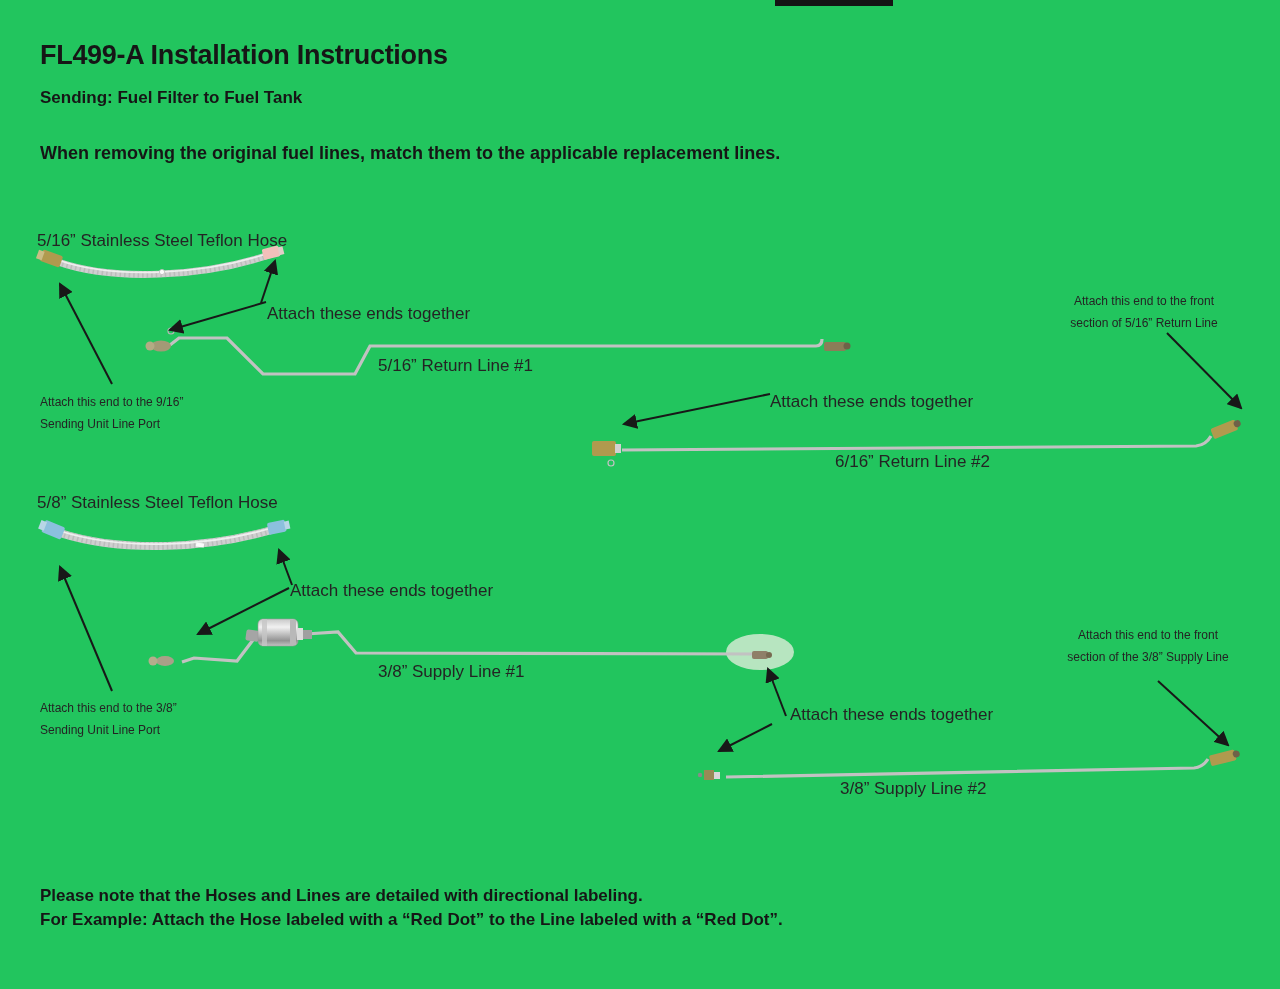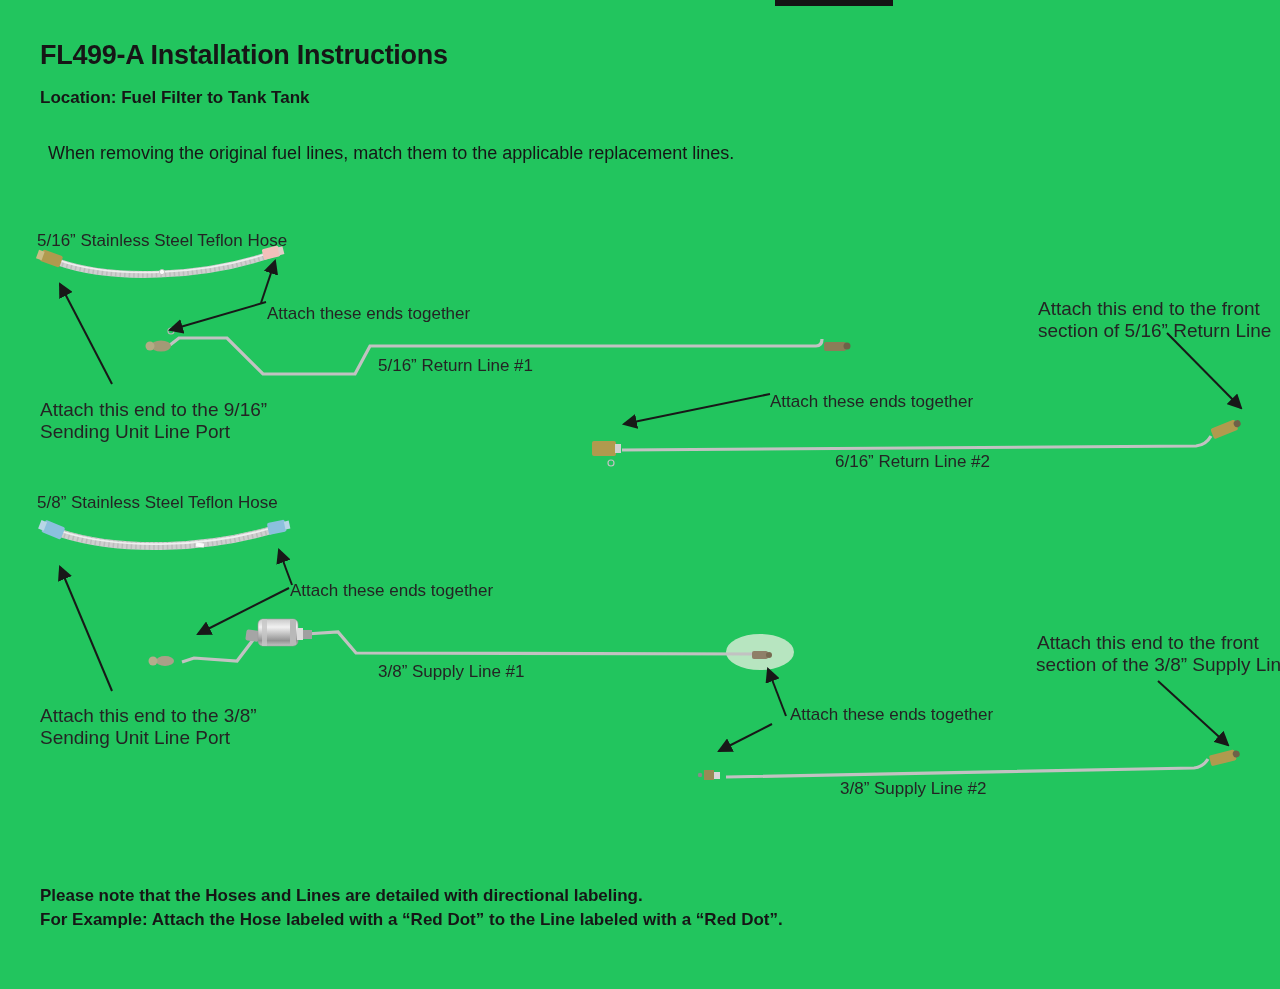--- a/index.html
+++ b/index.html
@@ -1,23 +1,23 @@
 <!DOCTYPE html>
 <html><head>
 <meta charset="utf-8">
 <style>
   html,body{margin:0;padding:0;background:#ffffff;}
   #page{position:relative;width:1280px;height:989px;background:#22c55e;overflow:hidden;
         font-family:"Liberation Sans",sans-serif;color:#1c1c1c;}
   .abs{position:absolute;white-space:nowrap;}
   .title{font-size:27px;font-weight:bold;letter-spacing:-0.3px;color:#161616;}
   .subhead{font-size:17px;font-weight:bold;color:#161616;}
-  .intro{font-size:18px;font-weight:normal;color:#161616;margin-left:8px;}
+  .intro{font-size:18px;font-weight:bold;color:#161616;}
   .dlabel{font-size:17px;color:#242424;}
-  .dnote{font-size:19px;color:#242424;line-height:22px;margin-top:8px;}
+  .dnote{font-size:12px;color:#242424;line-height:22px;}
   .dnote.center{text-align:center;}
   .footnote{font-size:17px;font-weight:bold;color:#161616;line-height:24px;}
   svg{position:absolute;left:0;top:0;}
 </style>
 </head>
 <body>
 
 <div id="page">
 
   <svg width="1280" height="989" viewBox="0 0 1280 989">
@@ -121,21 +121,21 @@
       <path d="M 112,691 L 60,567" marker-end="url(#ah)"></path>
       <path d="M 292,585 L 279,550" marker-end="url(#ah)"></path>
       <path d="M 289,588 L 198,634" marker-end="url(#ah)"></path>
       <path d="M 786,716 L 768,669" marker-end="url(#ah)"></path>
       <path d="M 772,724 L 719,751" marker-end="url(#ah)"></path>
       <path d="M 1158,681 L 1228,745" marker-end="url(#ah)"></path>
     </g>
   </svg>
 
   <div class="abs title" style="left:40px;top:40px;">FL499-A Installation Instructions</div>
-  <div class="abs subhead" style="left:40px;top:88px;">Location: Fuel Filter to Tank Tank</div>
+  <div class="abs subhead" style="left:40px;top:88px;">Sending: Fuel Filter to Fuel Tank</div>
   <div class="abs intro" style="left:40px;top:143px;">When removing the original fuel lines, match them to the applicable replacement lines.</div>
 
   <div class="abs dlabel" style="left:37px;top:231px;">5/16” Stainless Steel Teflon Hose</div>
   <div class="abs dlabel" style="left:267px;top:304px;">Attach these ends together</div>
   <div class="abs dlabel" style="left:378px;top:356px;">5/16” Return Line #1</div>
   <div class="abs dnote" style="left:40px;top:391px;">
     <div>Attach this end to the 9/16”</div>
     <div>Sending Unit Line Port</div>
   </div>
   <div class="abs dnote center" style="left:1038px;top:290px;width:212px;">

